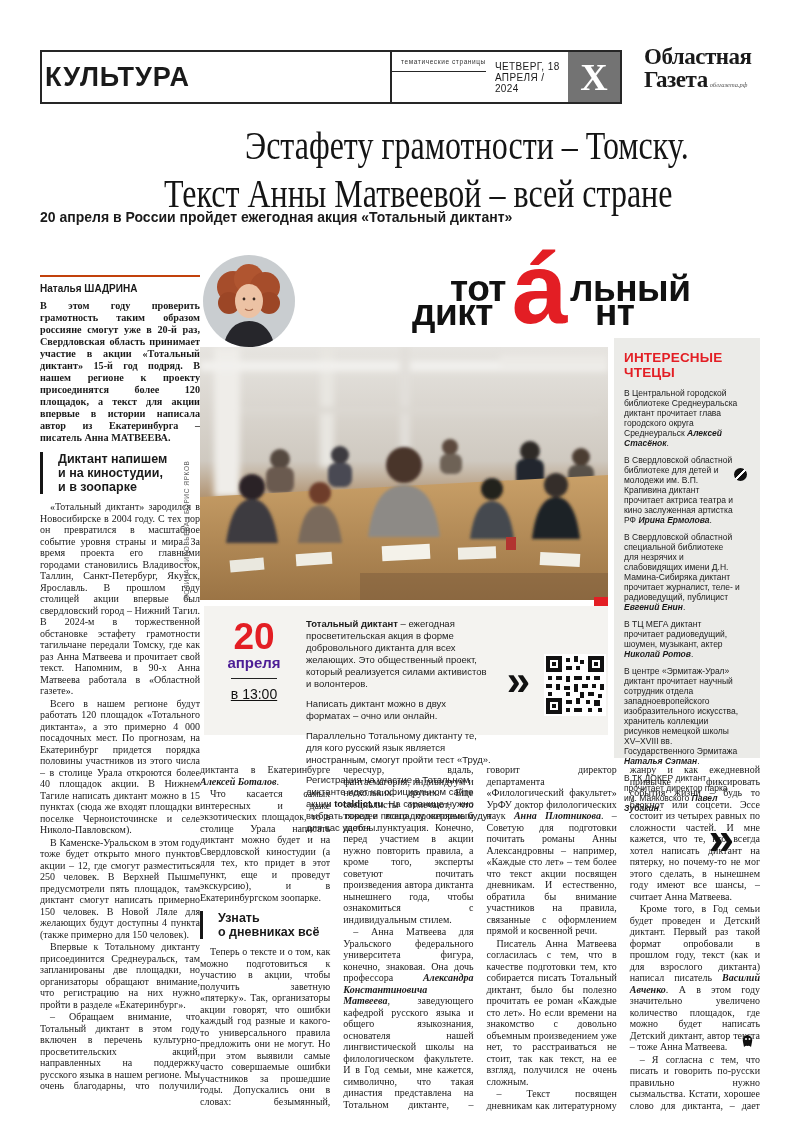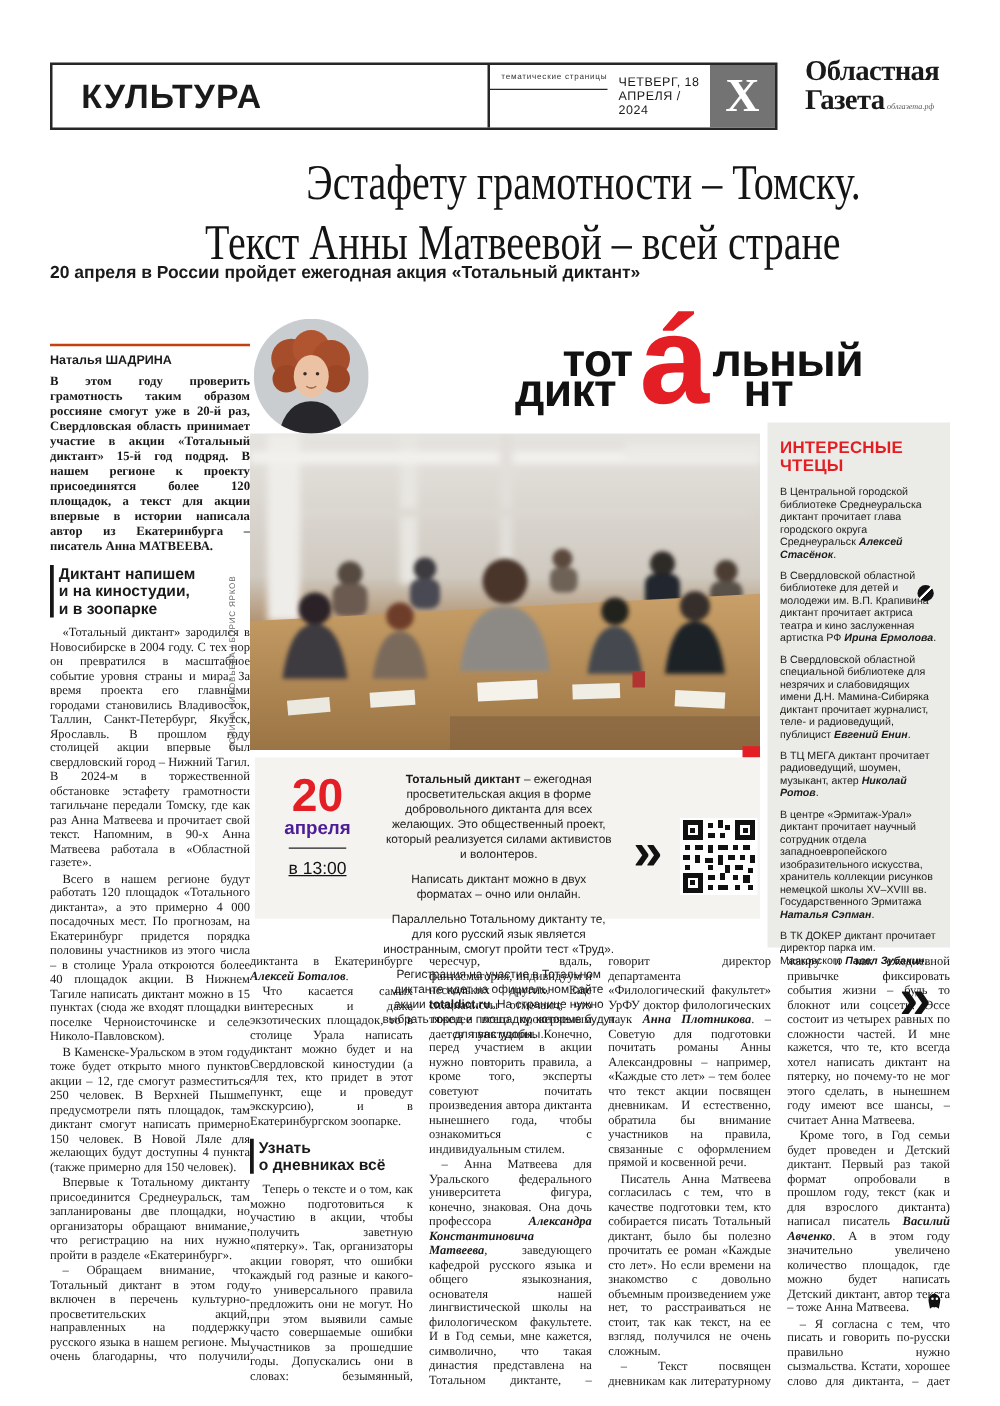--- a/index.html
+++ b/index.html
@@ -1,21 +1,21 @@
 <!DOCTYPE html>
 <html lang="ru"><head>
 <meta charset="utf-8">
 <style>
   html,body{margin:0;padding:0;background:#fff;}
   .page{position:relative;width:800px;height:1125px;background:#fff;overflow:hidden;
         font-family:"Liberation Serif",serif;color:#1a1a1a;}
   
   .hdr-box{position:absolute;left:40px;top:50px;width:582px;height:54px;
            border:2px solid #262626;display:flex;box-sizing:border-box;background:#fff;}
-  .hdr-section{flex:1;display:flex;align-items:center;padding-left:23px;
+  .hdr-section{flex:1;display:flex;align-items:center;padding-left:3px;
                font-family:"Liberation Sans",sans-serif;font-weight:bold;font-size:27px;letter-spacing:1px;}
   .hdr-mid{width:178px;border-left:2px solid #262626;display:flex;flex-direction:row;
            font-family:"Liberation Sans",sans-serif;box-sizing:border-box;}
   .hdr-mid .row1{height:19px;border-bottom:1.5px solid #262626;font-size:6.5px;letter-spacing:.6px;
                  display:flex;align-items:center;padding-left:9px;color:#333;}
   .hdr-mid .row2{flex:1;display:flex;align-items:center;padding-left:9px;font-size:10px;letter-spacing:.4px;}
   .hdr-x{width:52px;background:#737373;color:#fff;display:flex;align-items:center;justify-content:center;
          font-family:"Liberation Serif",serif;font-weight:bold;font-size:38px;}
   .masthead{position:absolute;left:644px;top:46px;width:150px;font-family:"Liberation Serif",serif;
             font-weight:bold;font-size:23px;line-height:.98;letter-spacing:-.5px;}
@@ -25,21 +25,21 @@
             font-size:40px;line-height:48px;color:#141414;text-align:right;}
   .headline .hl-line{display:block;white-space:nowrap;}
   .headline .hl-line>span{display:inline-block;transform:scaleX(.8);transform-origin:0 50%;}
   .standfirst{position:absolute;left:40px;top:209px;width:700px;
               font-family:"Liberation Sans",sans-serif;font-weight:bold;font-size:14px;}
   
   .flow p{margin:0 0 1px 0;font-size:10px;line-height:11.5px;text-align:justify;text-indent:10px;}
   .flow p.noindent{text-indent:0;}
   .flow p.lede{font-weight:bold;font-size:10.2px;line-height:12px;text-indent:0;margin:6px 0 8px 0;}
   .flow h3{font-family:"Liberation Sans",sans-serif;font-weight:bold;font-size:12.5px;line-height:1.12;
-           border-left:3px solid #161616;padding-left:4px;margin:8px 0 7px 0;white-space:pre-line;
+           border-left:3px solid #161616;padding-left:15px;margin:8px 0 7px 0;white-space:pre-line;
            break-inside:avoid;}
   .flow span.b{font-weight:bold;}
   .flow span.bi{font-weight:bold;font-style:italic;}
   .left-col{position:absolute;left:40px;top:243px;width:160px;height:818px;overflow:hidden;
             border-top:2px solid #c2410c;padding-top:4px;box-sizing:border-box;margin-top:32px;}
   .byline{font-family:"Liberation Sans",sans-serif;font-weight:bold;font-size:10px;margin:2px 0 4px 0;}
   .bottom-flow{position:absolute;left:200px;top:764px;width:560px;height:352px;overflow:hidden;
                column-count:4;column-gap:13px;column-fill:auto;}
   
   .portrait{position:absolute;left:203px;top:255px;width:92px;height:92px;border-radius:50%;overflow:hidden;}
@@ -59,28 +59,28 @@
                 font-family:"Liberation Sans",sans-serif;font-size:6.5px;letter-spacing:.6px;color:#666;}
   
   .infobox{position:absolute;left:204px;top:606px;width:404px;height:129px;background:#f4f3f0;
            box-sizing:border-box;padding:12px 12px 8px 14px;font-family:"Liberation Sans",sans-serif;}
   .ib-date{position:absolute;left:14px;top:14px;width:72px;text-align:center;}
   .ib-day{font-size:37px;font-weight:bold;color:#e31e24;line-height:.9;}
   .ib-month{font-size:15px;font-weight:bold;color:#4c1d95;margin-top:1px;}
   .ib-rule{width:46px;height:1px;background:#222;margin:7px auto;}
   .ib-time{font-size:14px;color:#111;text-decoration:underline;}
   .ib-text{margin-left:88px;padding-right:104px;}
-  .ib-text p{margin:0 0 8px 0;font-size:9.5px;line-height:12px;text-indent:0;text-align:center;}
+  .ib-text p{margin:0 0 8px 0;font-size:9.5px;line-height:12px;text-indent:0;text-align:left;}
   .ib-text span.b{font-weight:bold;}
   .ib-quote{position:absolute;right:78px;top:54px;font-size:42px;font-weight:bold;line-height:1;color:#111;
             font-family:"Liberation Sans",sans-serif;}
   .ib-qr{position:absolute;right:2px;top:48px;width:62px;height:62px;}
   
   .sidebar{position:absolute;left:614px;top:338px;width:146px;height:420px;background:#ebebe8;
-           box-sizing:border-box;padding:12px 9px 6px 10px;font-family:"Liberation Sans",sans-serif;}
+           box-sizing:border-box;padding:12px 20px 6px 10px;font-family:"Liberation Sans",sans-serif;}
   .sb-title{color:#e31e24;font-weight:bold;font-size:13.5px;margin-bottom:8px;letter-spacing:.2px;}
   .sidebar .flow p{font-size:8.5px;line-height:10px;text-indent:0;text-align:left;margin:0 0 7px 0;}
   .sb-dot{position:absolute;right:13px;top:130px;width:13px;height:13px;border-radius:50%;
           background:linear-gradient(135deg,#111 44%,#fff 46%,#fff 54%,#111 56%);}
   .sb-quote{text-align:right;font-weight:bold;font-size:46px;line-height:.8;color:#111;margin-top:2px;
             padding-right:6px;}
   
   .end-mark{position:absolute;left:742px;top:1034px;}
 </style>
 </head>

